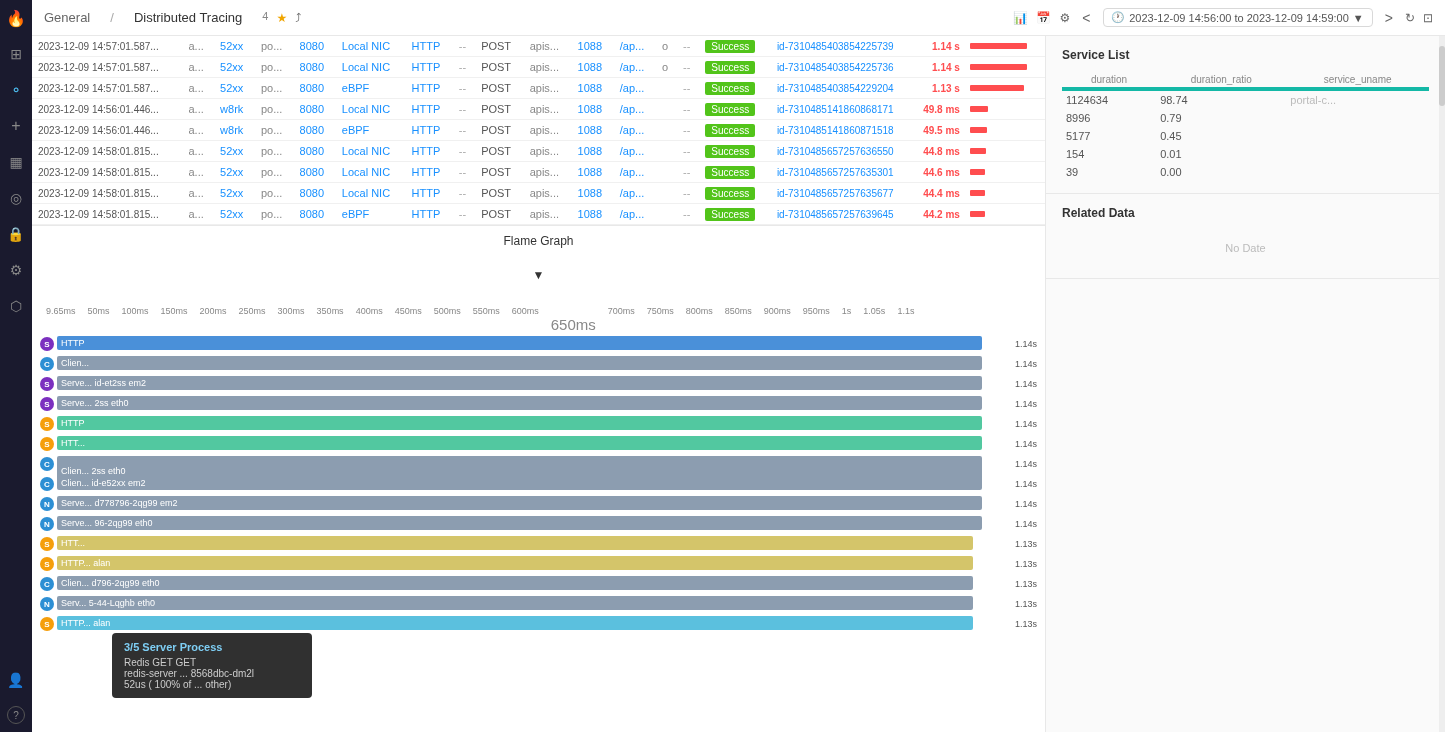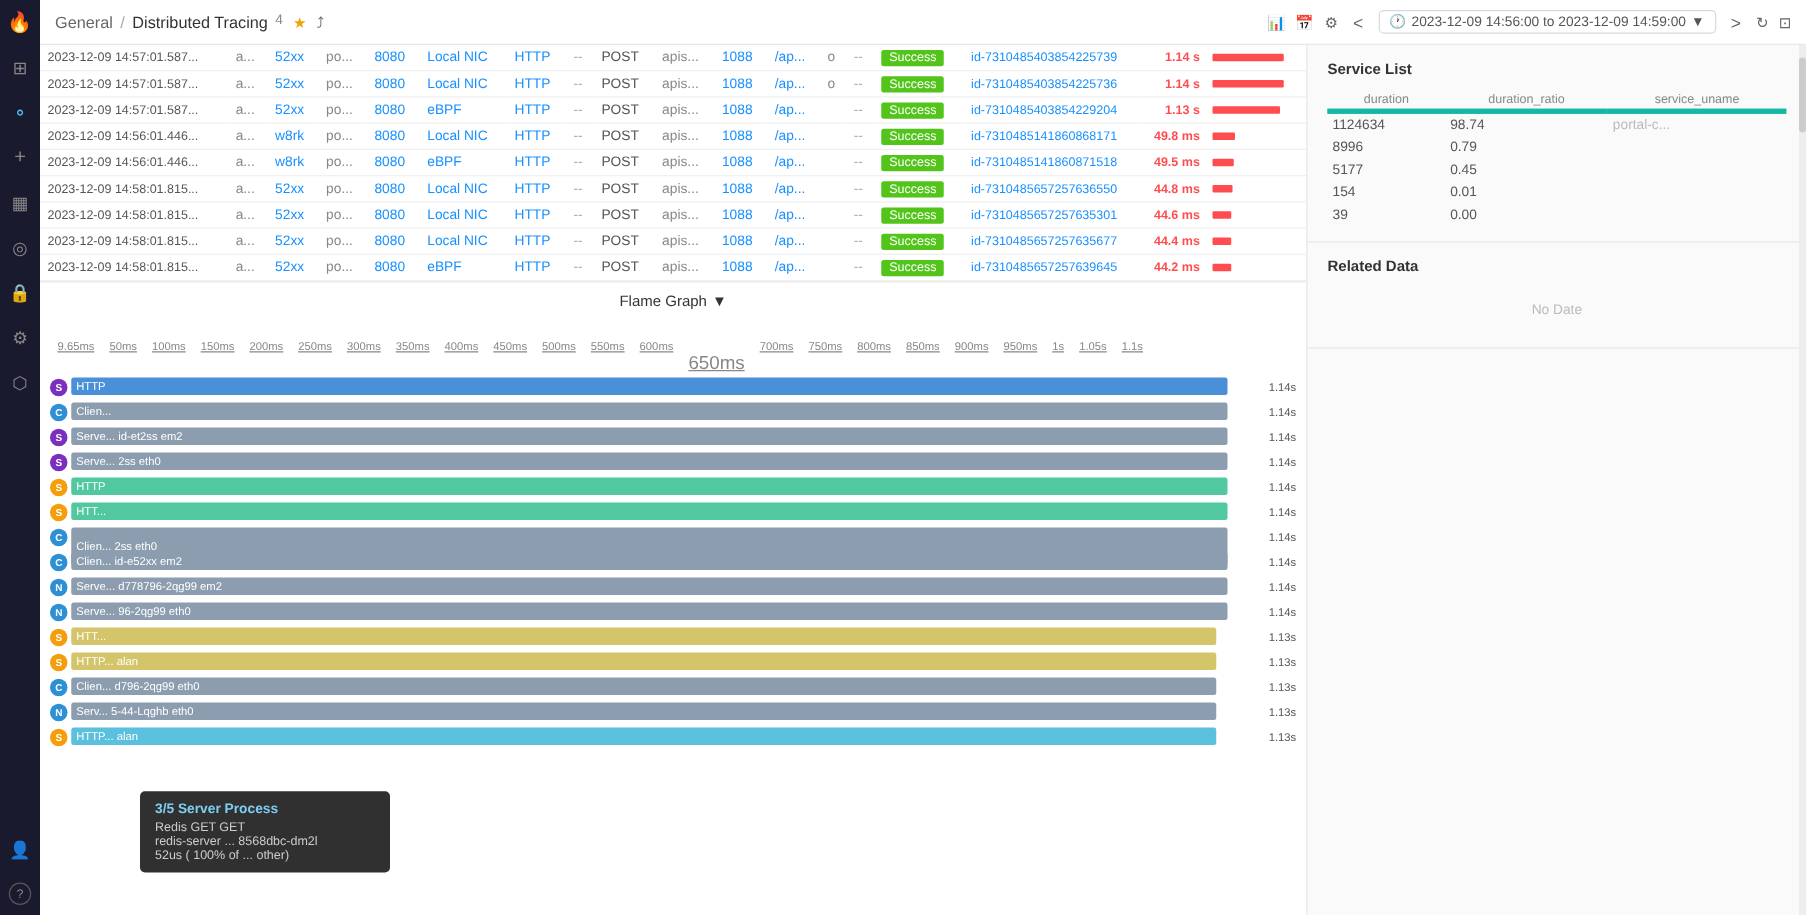--- a/index.html
+++ b/index.html
@@ -10,21 +10,21 @@
     
     .sidebar { width: 32px; background: #1a1a2e; display: flex; flex-direction: column; align-items: center; padding: 8px 0; gap: 16px; flex-shrink: 0; }
     .sidebar-icon { width: 20px; height: 20px; display: flex; align-items: center; justify-content: center; color: #888; cursor: pointer; font-size: 14px; }
     .sidebar-icon.active { color: #4fc3f7; }
     
     
     .main-content { flex: 1; display: flex; flex-direction: column; background: #fff; }
     
     
     .topbar { height: 36px; background: #fff; border-bottom: 1px solid #e8e8e8; display: flex; align-items: center; padding: 0 12px; gap: 8px; flex-shrink: 0; }
-    .topbar-title { font-size: 13px; color: #666; display: flex; align-items: flex-start; gap: 6px; }
+    .topbar-title { font-size: 13px; color: #666; display: flex; align-items: flex-start; gap: 20px; }
     .topbar-actions { margin-left: auto; display: flex; align-items: center; gap: 8px; }
     
     
     .time-range { display: flex; align-items: center; gap: 4px; border: 1px solid #d9d9d9; border-radius: 4px; padding: 2px 8px; font-size: 11px; color: #555; cursor: pointer; background: #fff; }
     
     
     .content-area { flex: 1; display: flex; overflow: hidden; }
     
     
     .left-panel { flex: 1; display: flex; flex-direction: column; overflow: hidden; }
@@ -32,22 +32,22 @@
     
     .trace-table { overflow-y: auto; border-bottom: 1px solid #e8e8e8; }
     .trace-table table { width: 100%; border-collapse: collapse; font-size: 11px; }
     .trace-table tr { border-bottom: 1px solid #f0f0f0; cursor: pointer; }
     .trace-table td { padding: 4px 6px; white-space: nowrap; overflow: hidden; text-overflow: ellipsis; max-width: 120px; color: #555; }
     .trace-table td.link { color: #1890ff; cursor: pointer; }
     .badge-success { background: #52c41a; color: #fff; padding: 1px 6px; border-radius: 2px; font-size: 10px; }
     
     
     .flamegraph-section { flex: 1; display: flex; flex-direction: column; overflow: hidden; padding: 4px 0; }
-    .flamegraph-header { display: flex; align-items: center; justify-content: center; padding: 4px 8px; font-size: 12px; color: #333; font-weight: 500; gap: 4px; }
-    .flamegraph-timeline { display: flex; align-items: center; padding: 2px 8px; font-size: 10px; color: #888; overflow: hidden; text-decoration: underline; }
+    .flamegraph-header { display: flex; align-items: center; justify-content: center; padding: 4px 8px; font-size: 12px; color: #333; font-weight: 500; gap: 20px; flex-direction: column; }
+    .flamegraph-timeline { display: flex; align-items: center; padding: 2px 8px; font-size: 10px; color: #888; overflow: hidden; }
     .flamegraph-timeline .time-label { padding: 0 6px; }
     .flamegraph-canvas { flex: 1; overflow-y: auto; padding: 0 8px; position: relative; }
     
     
     .flame-row { display: flex; align-items: center; height: 18px; margin-bottom: 2px; }
     .flame-icon { width: 16px; height: 16px; border-radius: 50%; display: flex; align-items: center; justify-content: center; font-size: 9px; font-weight: bold; flex-shrink: 0; margin-right: 2px; }
     .flame-bar-area { flex: 1; position: relative; height: 16px; }
     .flame-bar { height: 14px; position: absolute; border-radius: 2px; display: flex; align-items: center; padding: 0 4px; font-size: 9px; color: #fff; overflow: hidden; white-space: nowrap; cursor: pointer; }
     .flame-duration { font-size: 9px; color: #555; margin-left: 4px; min-width: 28px; text-align: right; }
     

